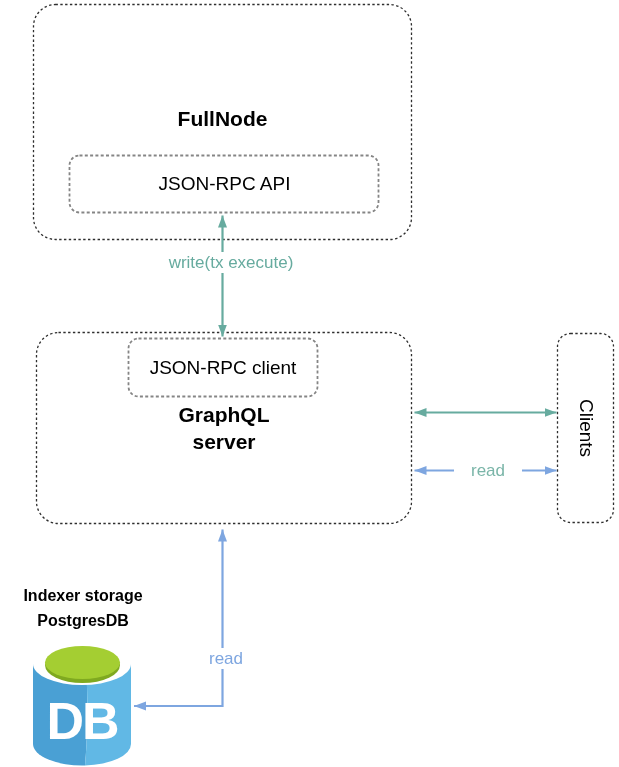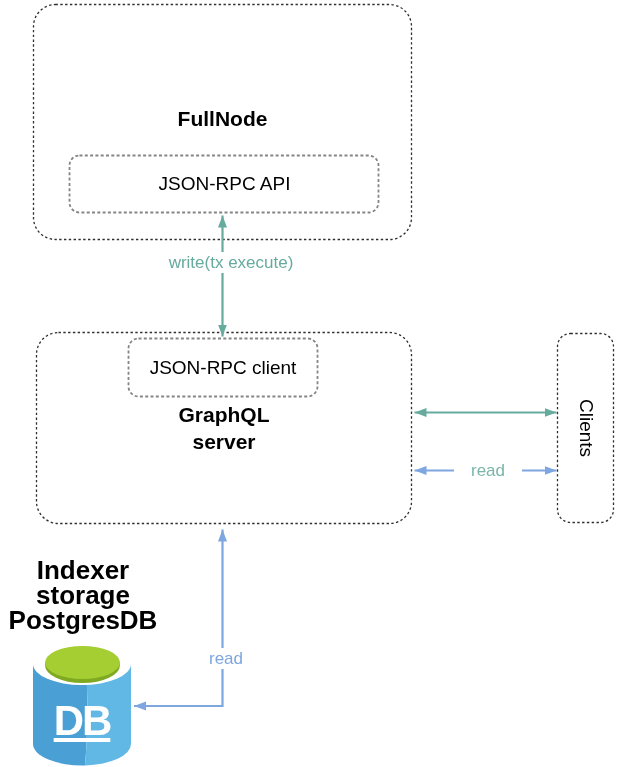--- a/index.html
+++ b/index.html
@@ -11,22 +11,22 @@
   .lbl{
     position:absolute;display:flex;align-items:center;justify-content:center;
     text-align:center;white-space:pre-line;
   }
   .node-title{font-weight:bold;font-size:21px;line-height:27px;}
   .sub-lbl{font-size:19px;text-align:center;}
   .edge-lbl{
     font-size:17px;line-height:19px;background:#ffffff;padding:1px 4px;
   }
   .vertical-text{writing-mode:vertical-rl;text-orientation:mixed;font-size:19px;}
-  .db-big-label{font-size:42px;font-weight:bold;letter-spacing:-2px;line-height:1;text-decoration:underline;}
-  .indexer-title{font-weight:bold;font-size:26px;line-height:25px;justify-content:flex-end;}
+  .db-big-label{font-size:52px;font-weight:bold;letter-spacing:-2px;line-height:1;}
+  .indexer-title{font-weight:bold;font-size:16px;line-height:25px;}
 </style>
 </head>
 <body>
 
 <div class="canvas">
 
   <svg width="619" height="767" viewBox="0 0 619 767">
     <defs>
       <marker id="arrow-teal" markerUnits="userSpaceOnUse" markerWidth="14" markerHeight="11" refX="12" refY="4.5" orient="auto-start-reverse">
         <path d="M0,0 L12,4.5 L0,9 Z" fill="#67AB9F"></path>

